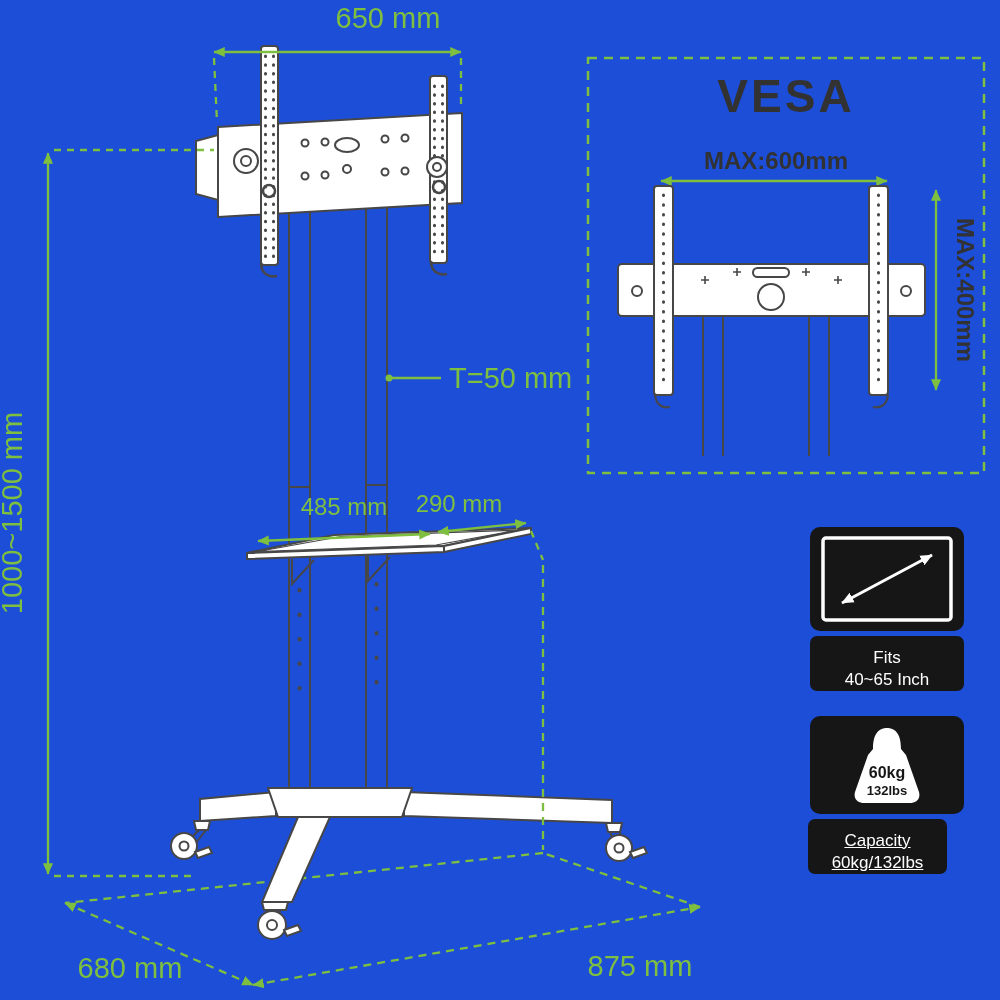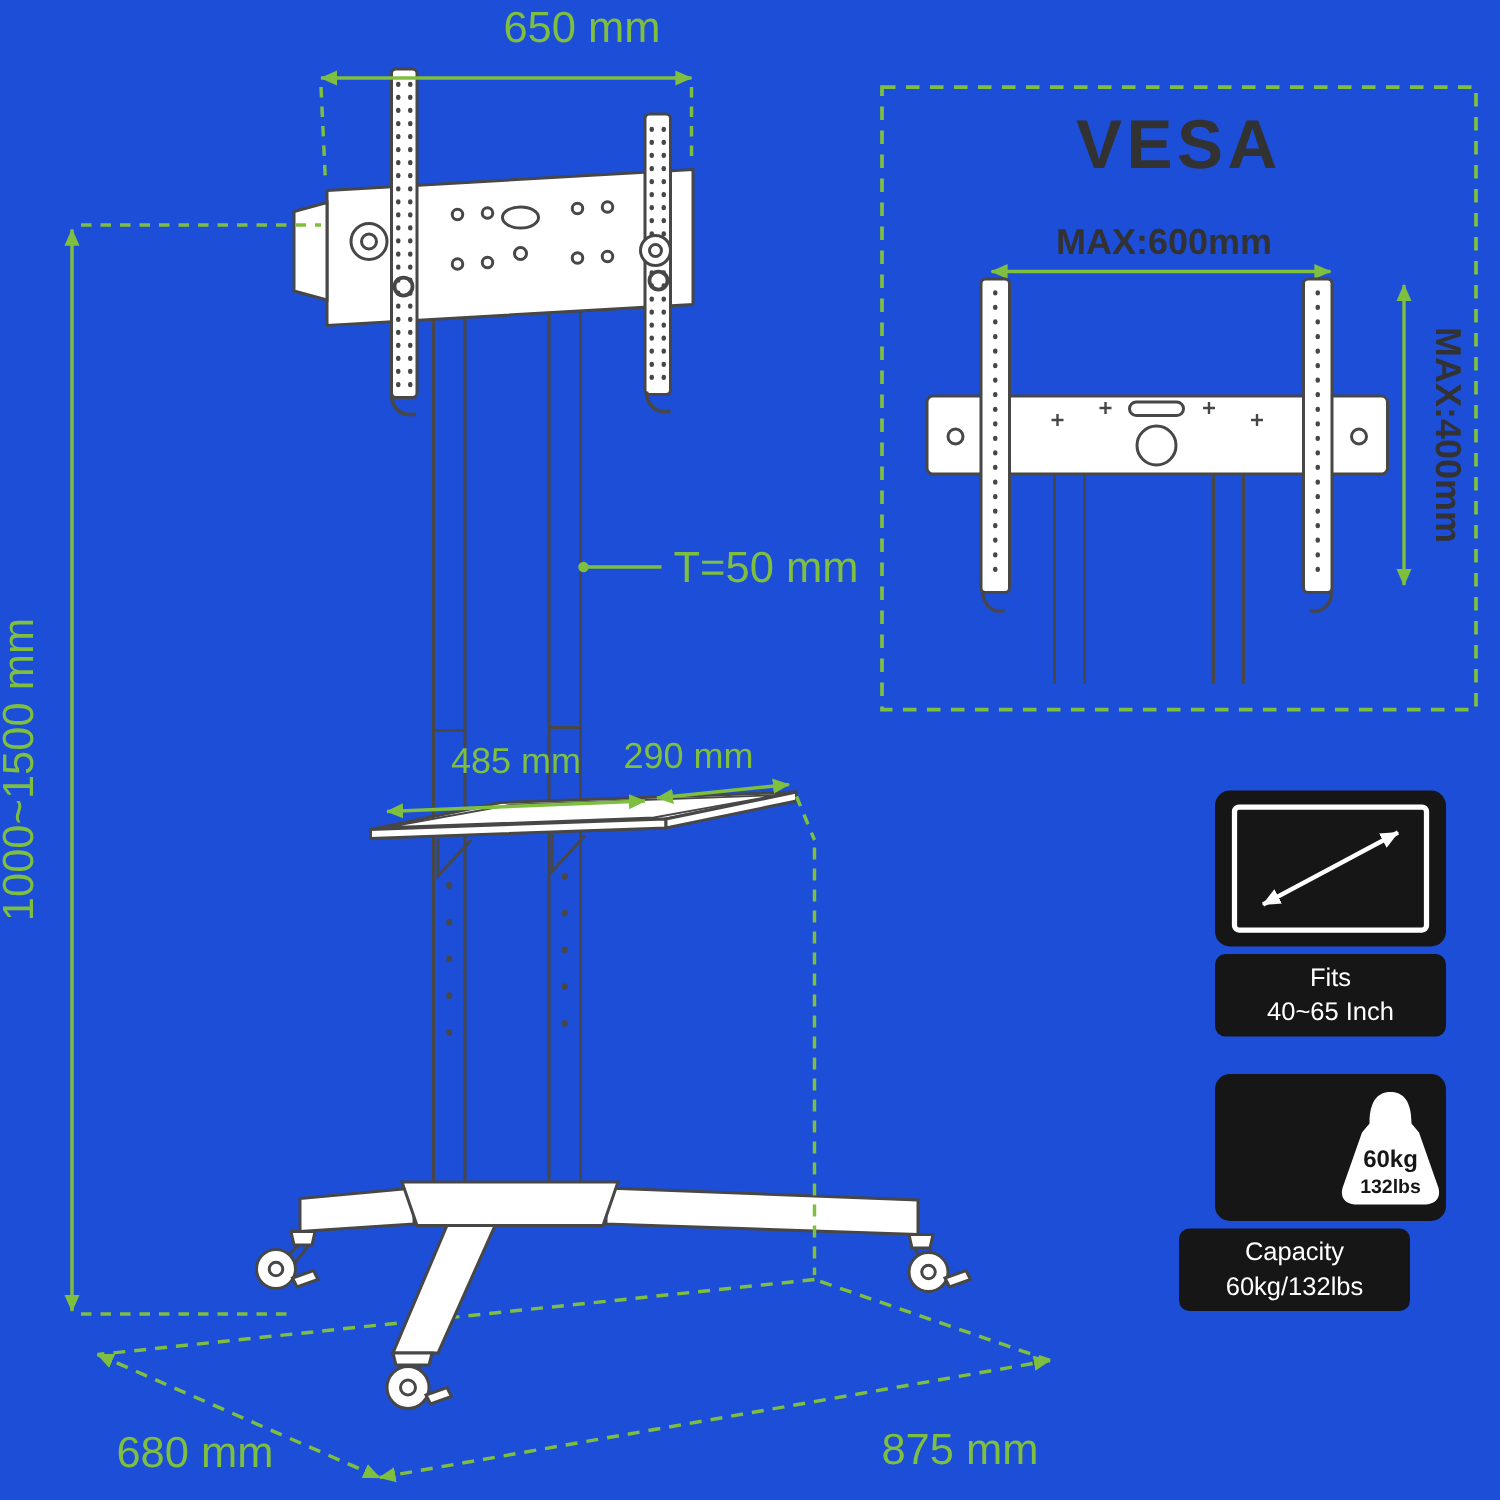--- a/index.html
+++ b/index.html
@@ -9,21 +9,21 @@
   .main-svg { position:absolute; left:0; top:0; }
   svg text { font-family:"Liberation Sans", sans-serif; }
   .t-dim  { fill:#7fbf3f; font-size:29px; }
   .t-dim-s{ fill:#7fbf3f; font-size:24px; }
   .t-vesa { fill:#323232; font-size:46px; font-weight:bold; letter-spacing:3px; }
   .t-max  { fill:#323232; font-size:24px; font-weight:bold; }
   .t-wkg  { fill:#161616; font-size:16px; font-weight:bold; }
   .t-wlbs { fill:#161616; font-size:13px; font-weight:bold; }
   .badge-tile { position:absolute; background:#161616; border-radius:10px; }
   .badge-label { position:absolute; background:#161616; border-radius:7px; color:#fff;
-    display:flex; flex-direction:column; align-items:center; justify-content:center;
+    display:flex; flex-direction:column; align-items:center; justify-content:flex-end;
     font-size:17px; line-height:1.3; text-align:center; }
 </style>
 </head>
 <body>
 
 <div class="stage">
 
   <svg class="main-svg" width="1000" height="1000" viewBox="0 0 1000 1000">
     <defs>
       <marker id="ar" viewBox="0 0 10 10" refX="8.5" refY="5" markerWidth="5.5" markerHeight="5.5" orient="auto-start-reverse">
@@ -196,25 +196,25 @@
       </defs>
       <rect x="13" y="11" width="128" height="82" rx="3" fill="none" stroke="#ffffff" stroke-width="3.5"></rect>
       <line x1="32" y1="76" x2="122" y2="28" stroke="#ffffff" stroke-width="3" marker-start="url(#aw)" marker-end="url(#aw)"></line>
     </svg>
   </div>
   <div class="badge-label" style="left:810px; top:636px; width:154px; height:55px;">
     <span>Fits</span>
     <span>40~65 Inch</span>
   </div>
 
-  <div class="badge-tile" style="left:810px; top:716px; width:154px; height:98px;padding-left:40px;">
+  <div class="badge-tile" style="left:810px; top:716px; width:154px; height:98px;">
     <svg width="154" height="98" viewBox="0 0 154 98">
       <path d="M63,33 C63,16 70,12 77,12 C84,12 91,16 91,33 L96,39 L109,76 C111,84 105,87 100,87 L54,87 C49,87 43,84 45,76 L58,39 Z" fill="#ffffff"></path>
       <text class="t-wkg" x="77" y="62" text-anchor="middle">60kg</text>
       <text class="t-wlbs" x="77" y="79" text-anchor="middle">132lbs</text>
     </svg>
   </div>
-  <div class="badge-label" style="left:786px; top:819px; width:154px; height:55px;">
+  <div class="badge-label" style="left:808px; top:819px; width:139px; height:55px;text-decoration:underline;">
     <span>Capacity</span>
     <span>60kg/132lbs</span>
   </div>
 
 </div>
 
 </body></html>

